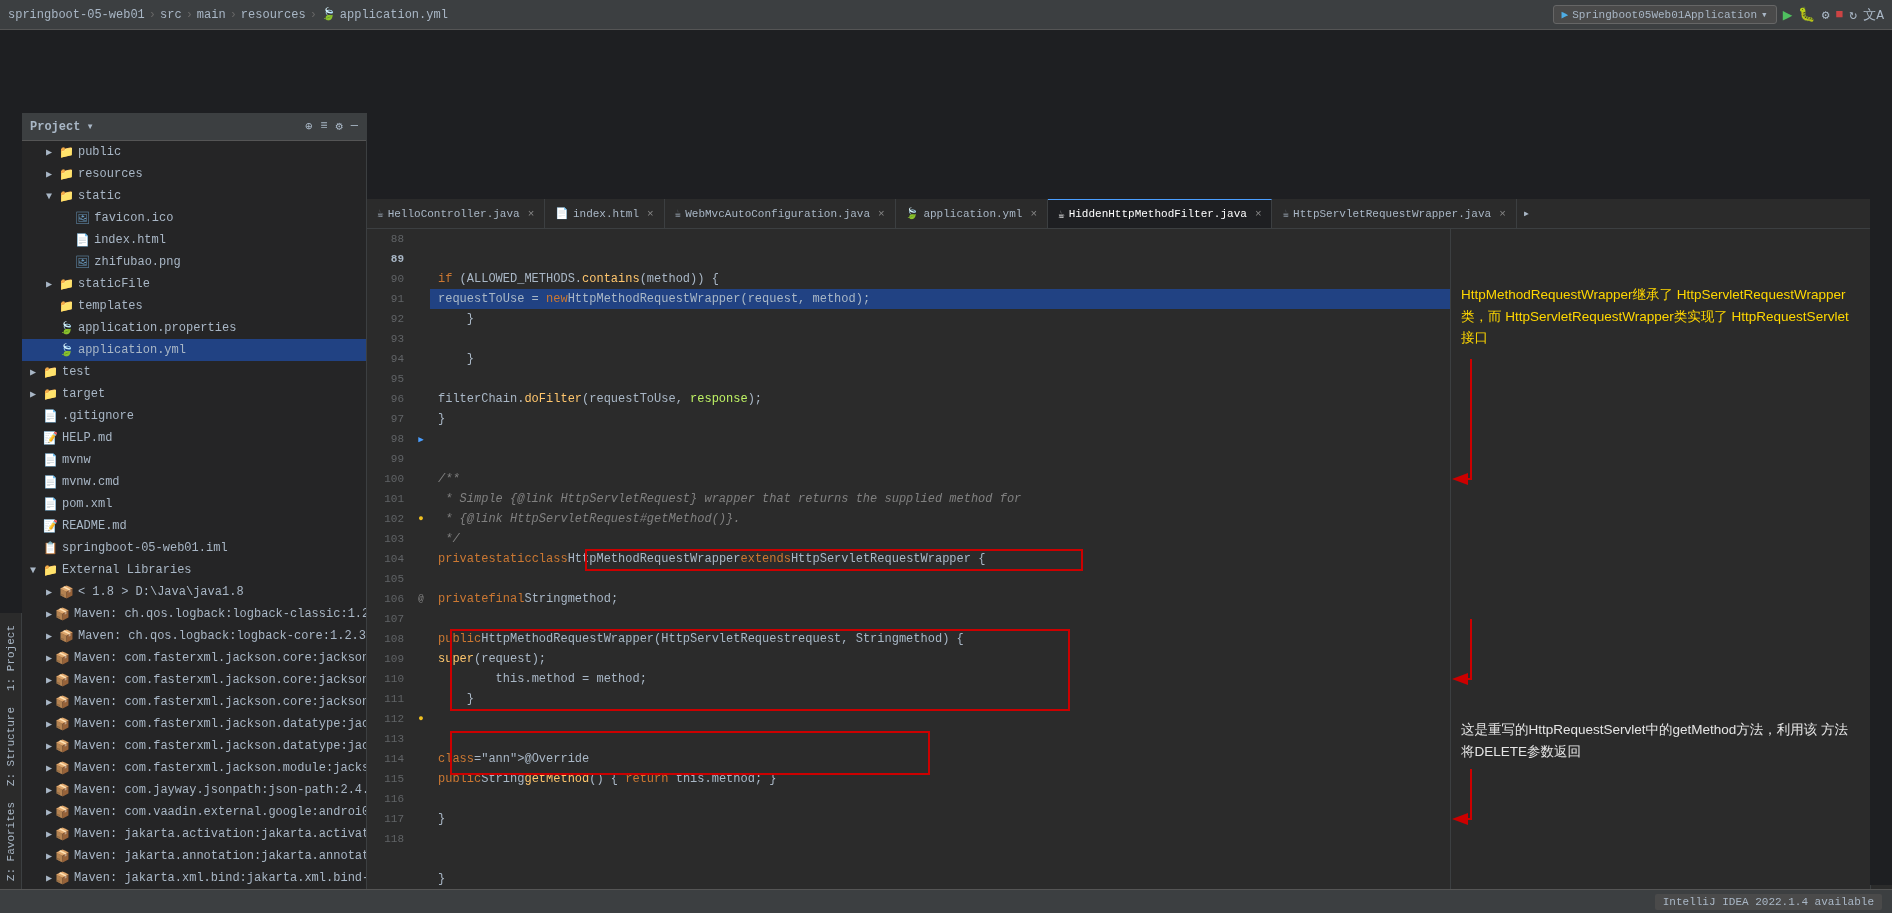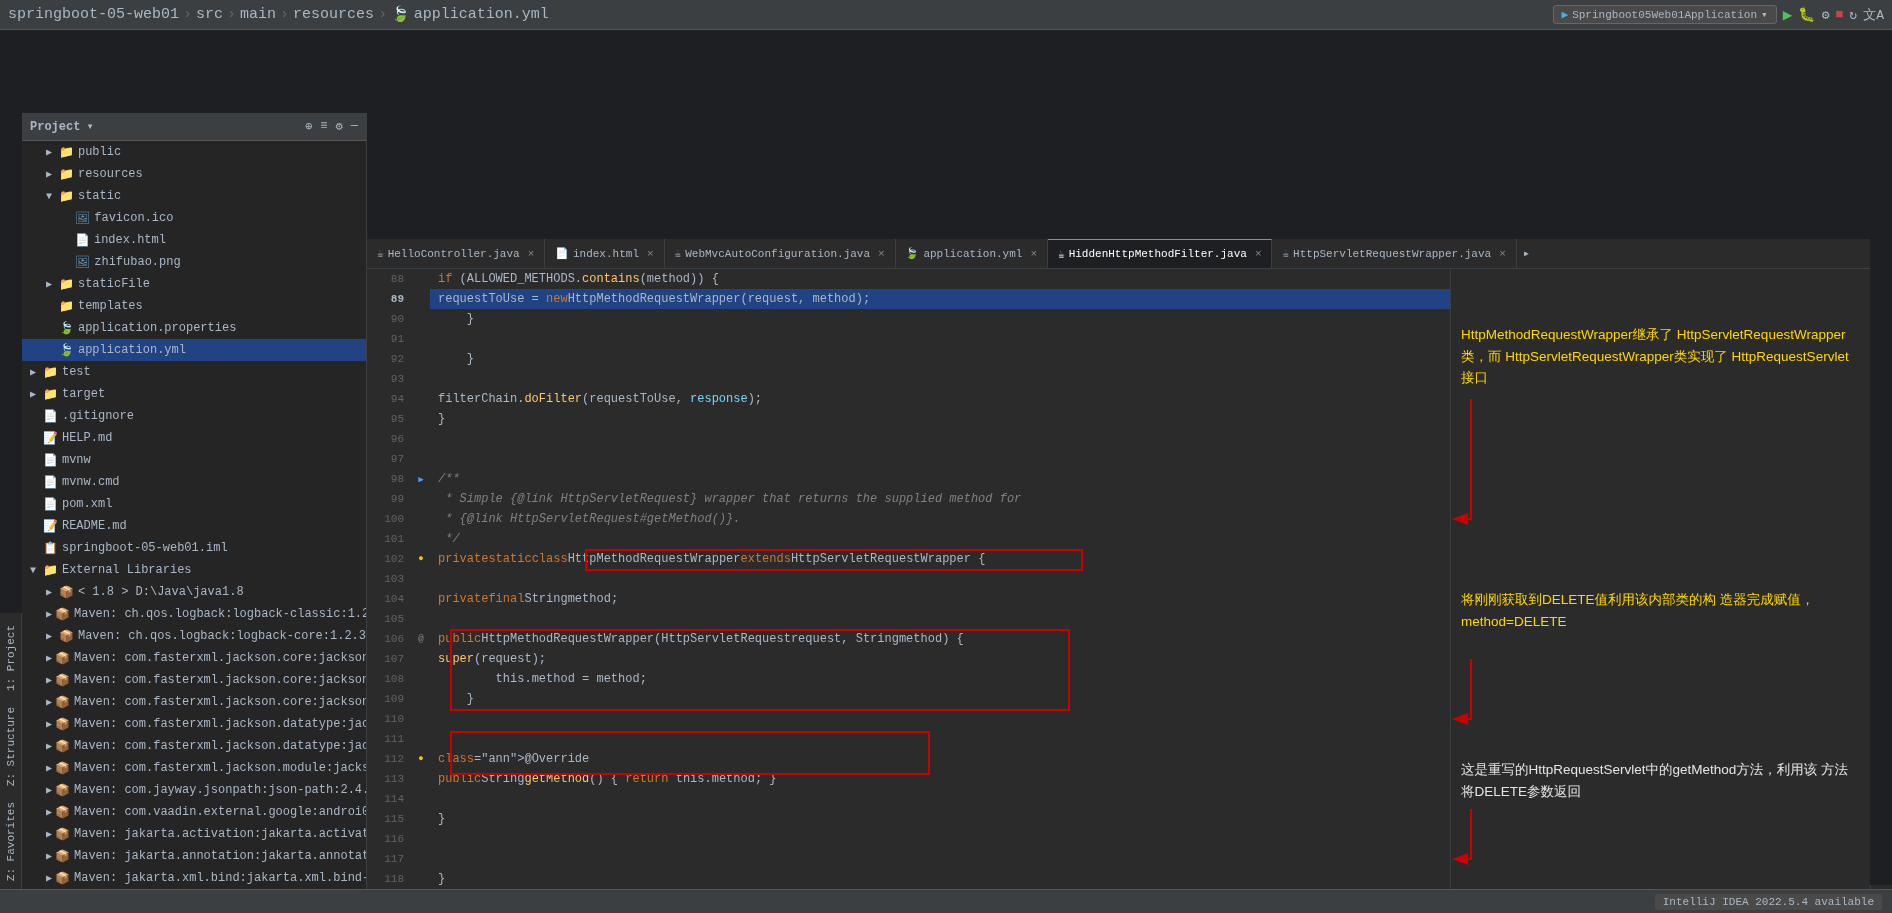--- a/index.html
+++ b/index.html
@@ -1,20 +1,20 @@
 <!DOCTYPE html>
 <html><head>
   <meta charset="utf-8">
   <style>
     * { box-sizing: border-box; margin: 0; padding: 0; }
     body { background: #1e1f22; color: #a9b7c6; font-family: 'Consolas', 'Courier New', monospace; font-size: 12px; overflow: hidden; height: 913px; display: flex; flex-direction: column; }
 
     
     #top-bar { background: #3c3f41; height: 30px; display: flex; align-items: center; padding: 0 8px; border-bottom: 1px solid #555; flex-shrink: 0; }
-    #top-bar .breadcrumb { display: flex; align-items: center; gap: 4px; color: #a9b7c6; font-size: 15px; }
+    #top-bar .breadcrumb { display: flex; align-items: center; gap: 4px; color: #a9b7c6; font-size: 12px; }
     #top-bar .breadcrumb span { color: #a9b7c6; }
     #top-bar .breadcrumb .sep { color: #666; }
     #top-bar .breadcrumb .yml-icon { color: #4eade5; }
     #top-bar-right { margin-left: auto; display: flex; align-items: center; gap: 6px; }
     #top-bar-right .run-config { background: #4a4a4a; border: 1px solid #666; border-radius: 3px; padding: 2px 8px; color: #a9b7c6; font-size: 11px; display: flex; align-items: center; gap: 4px; }
     .run-btn { color: #4fc05f; font-size: 16px; cursor: pointer; }
     .debug-btn { color: #4eade5; font-size: 14px; cursor: pointer; }
     .icon-btn { color: #a9b7c6; font-size: 13px; cursor: pointer; }
 
     
@@ -411,29 +411,29 @@
           <div class="gutter-cell">
             <span style="color:#f0c020;font-size:9px">●</span>
           </div>
           <div class="gutter-cell"></div>
           <div class="gutter-cell"></div>
           <div class="gutter-cell"></div>
           <div class="gutter-cell"></div>
           <div class="gutter-cell"></div>
           <div class="gutter-cell"></div>
         </div>
-      <div id="code-area" style="position: relative;">
+      <div id="code-area" style="position: relative; margin-top: 40px;">
 
       <div class="code-line">    <span class="kw">if</span> (<span style="color:#a9b7c6">ALLOWED_METHODS</span>.<span class="fn">contains</span>(<span style="color:#a9b7c6">method</span>)) {</div>
           <div class="code-line highlighted">        <span style="color:#a9b7c6">requestToUse</span> = <span class="kw">new</span> <span class="cls">HttpMethodRequestWrapper</span>(<span style="color:#a9b7c6">request</span>, <span style="color:#a9b7c6">method</span>);</div>
           <div class="code-line">    }</div>
           <div class="code-line"></div>
           <div class="code-line">    }</div>
           <div class="code-line"></div>
-          <div class="code-line">    <span style="color:#a9b7c6">filterChain</span>.<span class="fn">doFilter</span>(<span style="color:#a9b7c6">requestToUse</span>, <span style="color:#7dd3fc">response</span>);</div>
+          <div class="code-line">    <span style="color:#a9b7c6">filterChain</span>.<span class="fn">doFilter</span>(<span style="color:#a9b7c6">requestToUse</span>, <span style="color:#bef264">response</span>);</div>
           <div class="code-line">}</div>
           <div class="code-line"></div>
           <div class="code-line"></div>
           <div class="code-line"><span class="comment">/**</span></div>
           <div class="code-line"><span class="comment"> * Simple {@link HttpServletRequest} wrapper that returns the supplied method for</span></div>
           <div class="code-line"><span class="comment"> * {@link HttpServletRequest#getMethod()}.</span></div>
           <div class="code-line"><span class="comment"> */</span></div>
           <div class="code-line"><span class="kw">private</span> <span class="kw">static</span> <span class="kw">class</span> <span class="cls">HttpMethodRequestWrapper</span> <span class="kw">extends</span> <span class="cls">HttpServletRequestWrapper</span> {</div>
           <div class="code-line"></div>
           <div class="code-line">    <span class="kw">private</span> <span class="kw">final</span> <span class="cls">String</span> <span style="color:#a9b7c6">method</span>;</div>
@@ -473,24 +473,20 @@
 
         <svg style="position:absolute; top:120px; left:0; width:50px; height:160px;">
           <defs>
               <marker id="arr1" markerWidth="8" markerHeight="8" refX="6" refY="3" orient="auto">
                 <path d="M0,0 L0,6 L8,3 z" fill="#cc0000"></path>
               </marker>
             </defs>
           <path d="M 20,10 L 20,130 L 5,130" stroke="#cc0000" stroke-width="2" fill="none" marker-end="url(#arr1)"></path>
         </svg>
 
-        <div style="position:absolute; top:320px; left:10px; right:10px;">
-          <span style="color:#ffd700; font-size:13.5px; font-family:'Microsoft YaHei','SimHei',sans-serif; line-height:1.6;">将刚刚获取到DELETE值利用该内部类的构
-造器完成赋值，method=DELETE</span>
-        </div>
 
         <svg style="position:absolute; top:380px; left:0; width:50px; height:100px;">
           <defs>
               <marker id="arr2" markerWidth="8" markerHeight="8" refX="6" refY="3" orient="auto">
                 <path d="M0,0 L0,6 L8,3 z" fill="#cc0000"></path>
               </marker>
             </defs>
           <path d="M 20,10 L 20,70 L 5,70" stroke="#cc0000" stroke-width="2" fill="none" marker-end="url(#arr2)"></path>
         </svg>
 
@@ -513,15 +509,15 @@
   </div>
 
   <div id="right-tabs">
   </div>
 
 </div>
 
 <div id="bottom-bar">
   <span></span>
   <div class="bottom-bar-right">
-    <span class="intellij-update">IntelliJ IDEA 2022.5.4 available</span>
+    <span class="intellij-update">IntelliJ IDEA 2022.1.4 available</span>
   </div>
 </div>
 
 </body></html>

